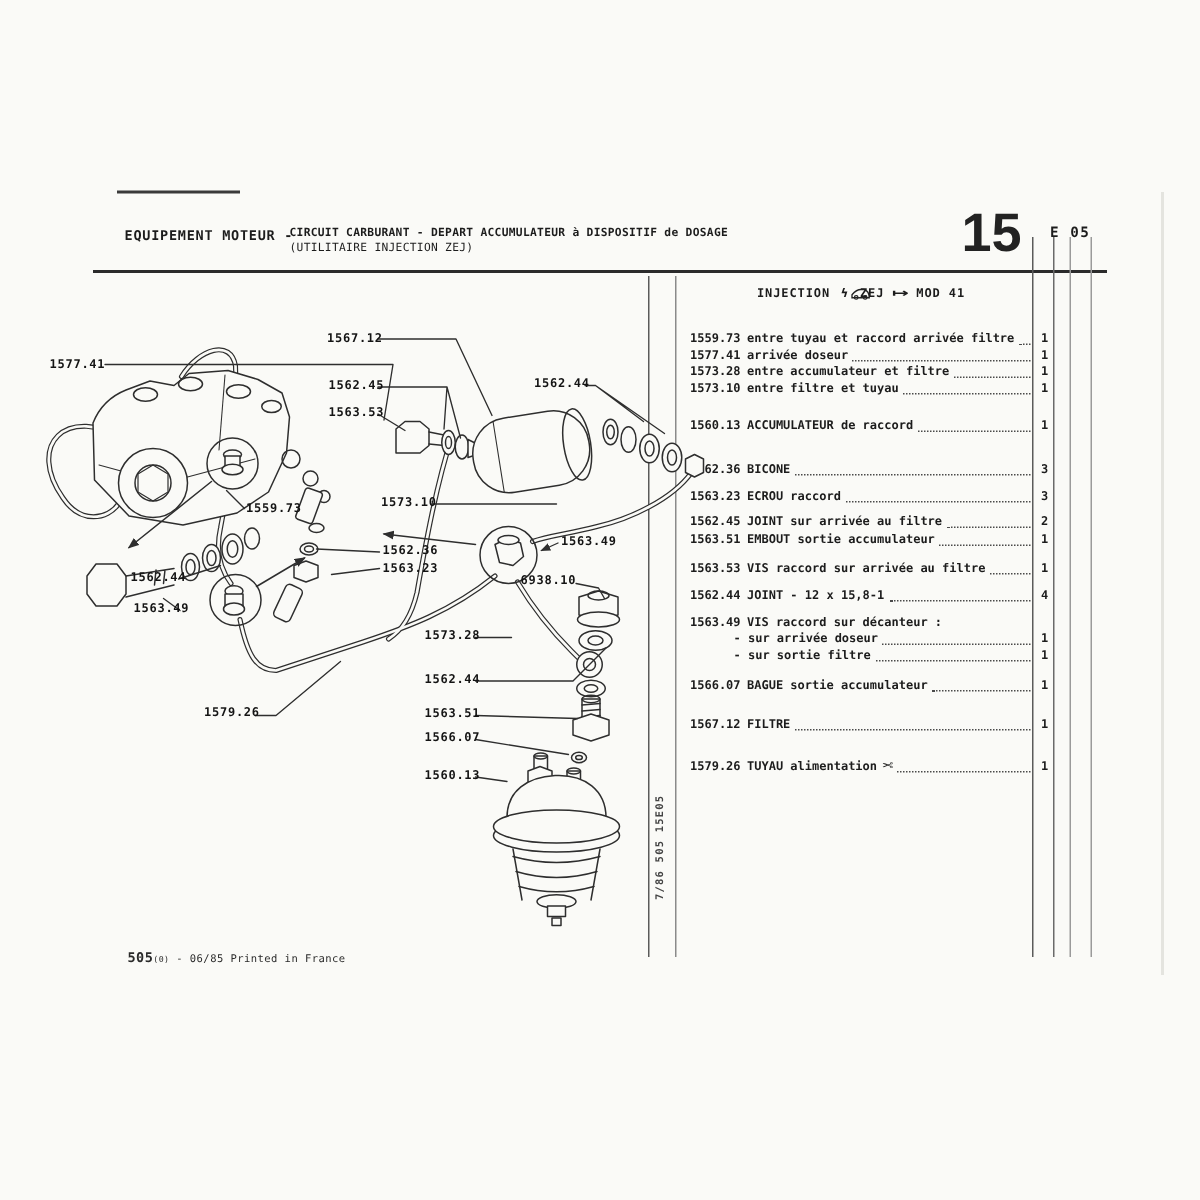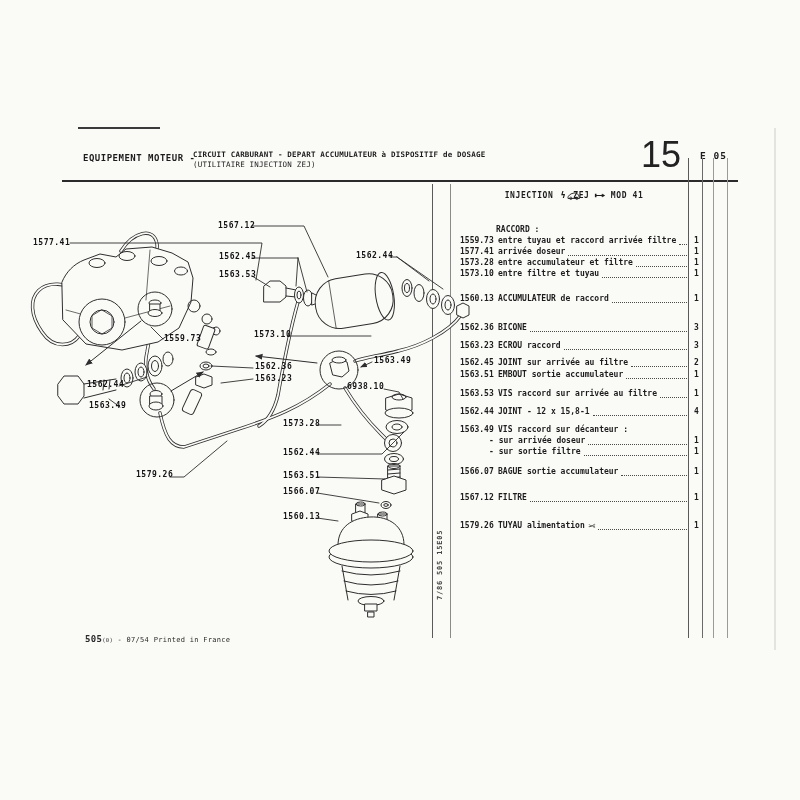--- a/index.html
+++ b/index.html
@@ -8,21 +8,21 @@
     background:#fafaf7;
     font-family:"DejaVu Sans Mono", monospace;
     color:#1c1c1c;
   }
   .abs{position:absolute;white-space:nowrap;}
   
   .topmark{position:absolute;left:78px;top:127px;width:82px;height:2px;background:#3a3a3a;}
   .section-title{left:83px;top:153px;font-size:9px;font-weight:700;letter-spacing:0.5px;}
   .doc-title1{left:193px;top:150px;font-size:7.5px;font-weight:700;letter-spacing:0.2px;}
   .doc-title2{left:193px;top:160px;font-size:7.5px;font-weight:400;letter-spacing:0.2px;}
-  .page-num{left:641px;top:134px;font-size:36px;font-weight:400;font-family:"Liberation Sans",sans-serif;color:#222;}
+  .page-num{left:641px;top:134px;font-size:36px;font-weight:700;font-family:"Liberation Sans",sans-serif;color:#222;}
   .page-code{left:700px;top:150px;font-size:9.5px;font-weight:700;letter-spacing:1px;}
   .hrule{position:absolute;left:62px;top:180px;width:676px;height:2px;background:#2b2b2b;}
   
   .vline{position:absolute;width:1px;}
   
   .strip-text{
     position:absolute;left:436px;top:600px;font-size:7px;font-weight:600;
     letter-spacing:0.8px;color:#444;transform:rotate(-90deg);transform-origin:0 0;white-space:nowrap;
   }
   
@@ -77,25 +77,20 @@
     <path d="M1,6.5 L1,4.5 Q4,1 7,1 L9,1 Q12.5,2 12.5,6.5 Z" fill="none" stroke="#222" stroke-width="0.9"></path>
     <circle cx="3.8" cy="6.3" r="1.2" fill="none" stroke="#222" stroke-width="0.8"></circle>
     <circle cx="9.8" cy="6.3" r="1.2" fill="none" stroke="#222" stroke-width="0.8"></circle>
   </svg>
   <span>ZEJ</span>
   <span class="sym sym-arrow">↦</span>
   <span>MOD 41</span>
 </div>
 
 <div class="ptable">
-  <div class="prow group" style="margin-top:4px">
-    <span class="desc">RACCORD :</span>
-    <span class="fill"></span>
-      <span class="qty"></span>
-  </div>
   <div class="prow">
     <span class="ref">1559.73</span>
     <span class="desc">entre tuyau et raccord arrivée filtre</span>
     <span class="fill"></span>
     <span class="qty">1</span>
   </div>
   <div class="prow">
     <span class="ref">1577.41</span>
     <span class="desc">arrivée doseur</span>
     <span class="fill"></span>
@@ -378,14 +373,14 @@
 <span class="callout" style="left:87px;top:380px">1562.44</span>
 <span class="callout" style="left:89px;top:401px">1563.49</span>
 <span class="callout" style="left:283px;top:419px">1573.28</span>
 <span class="callout" style="left:283px;top:448px">1562.44</span>
 <span class="callout" style="left:283px;top:471px">1563.51</span>
 <span class="callout" style="left:283px;top:487px">1566.07</span>
 <span class="callout" style="left:283px;top:512px">1560.13</span>
 <span class="callout" style="left:136px;top:470px">1579.26</span>
 
 <div class="abs footer">
-  <span class="big">505</span><span class="tiny">(0)</span><span> - 07/54  Printed in France</span>
+  <span class="big">505</span><span class="tiny">(0)</span><span> - 06/85  Printed in France</span>
 </div>
 
 </body></html>

